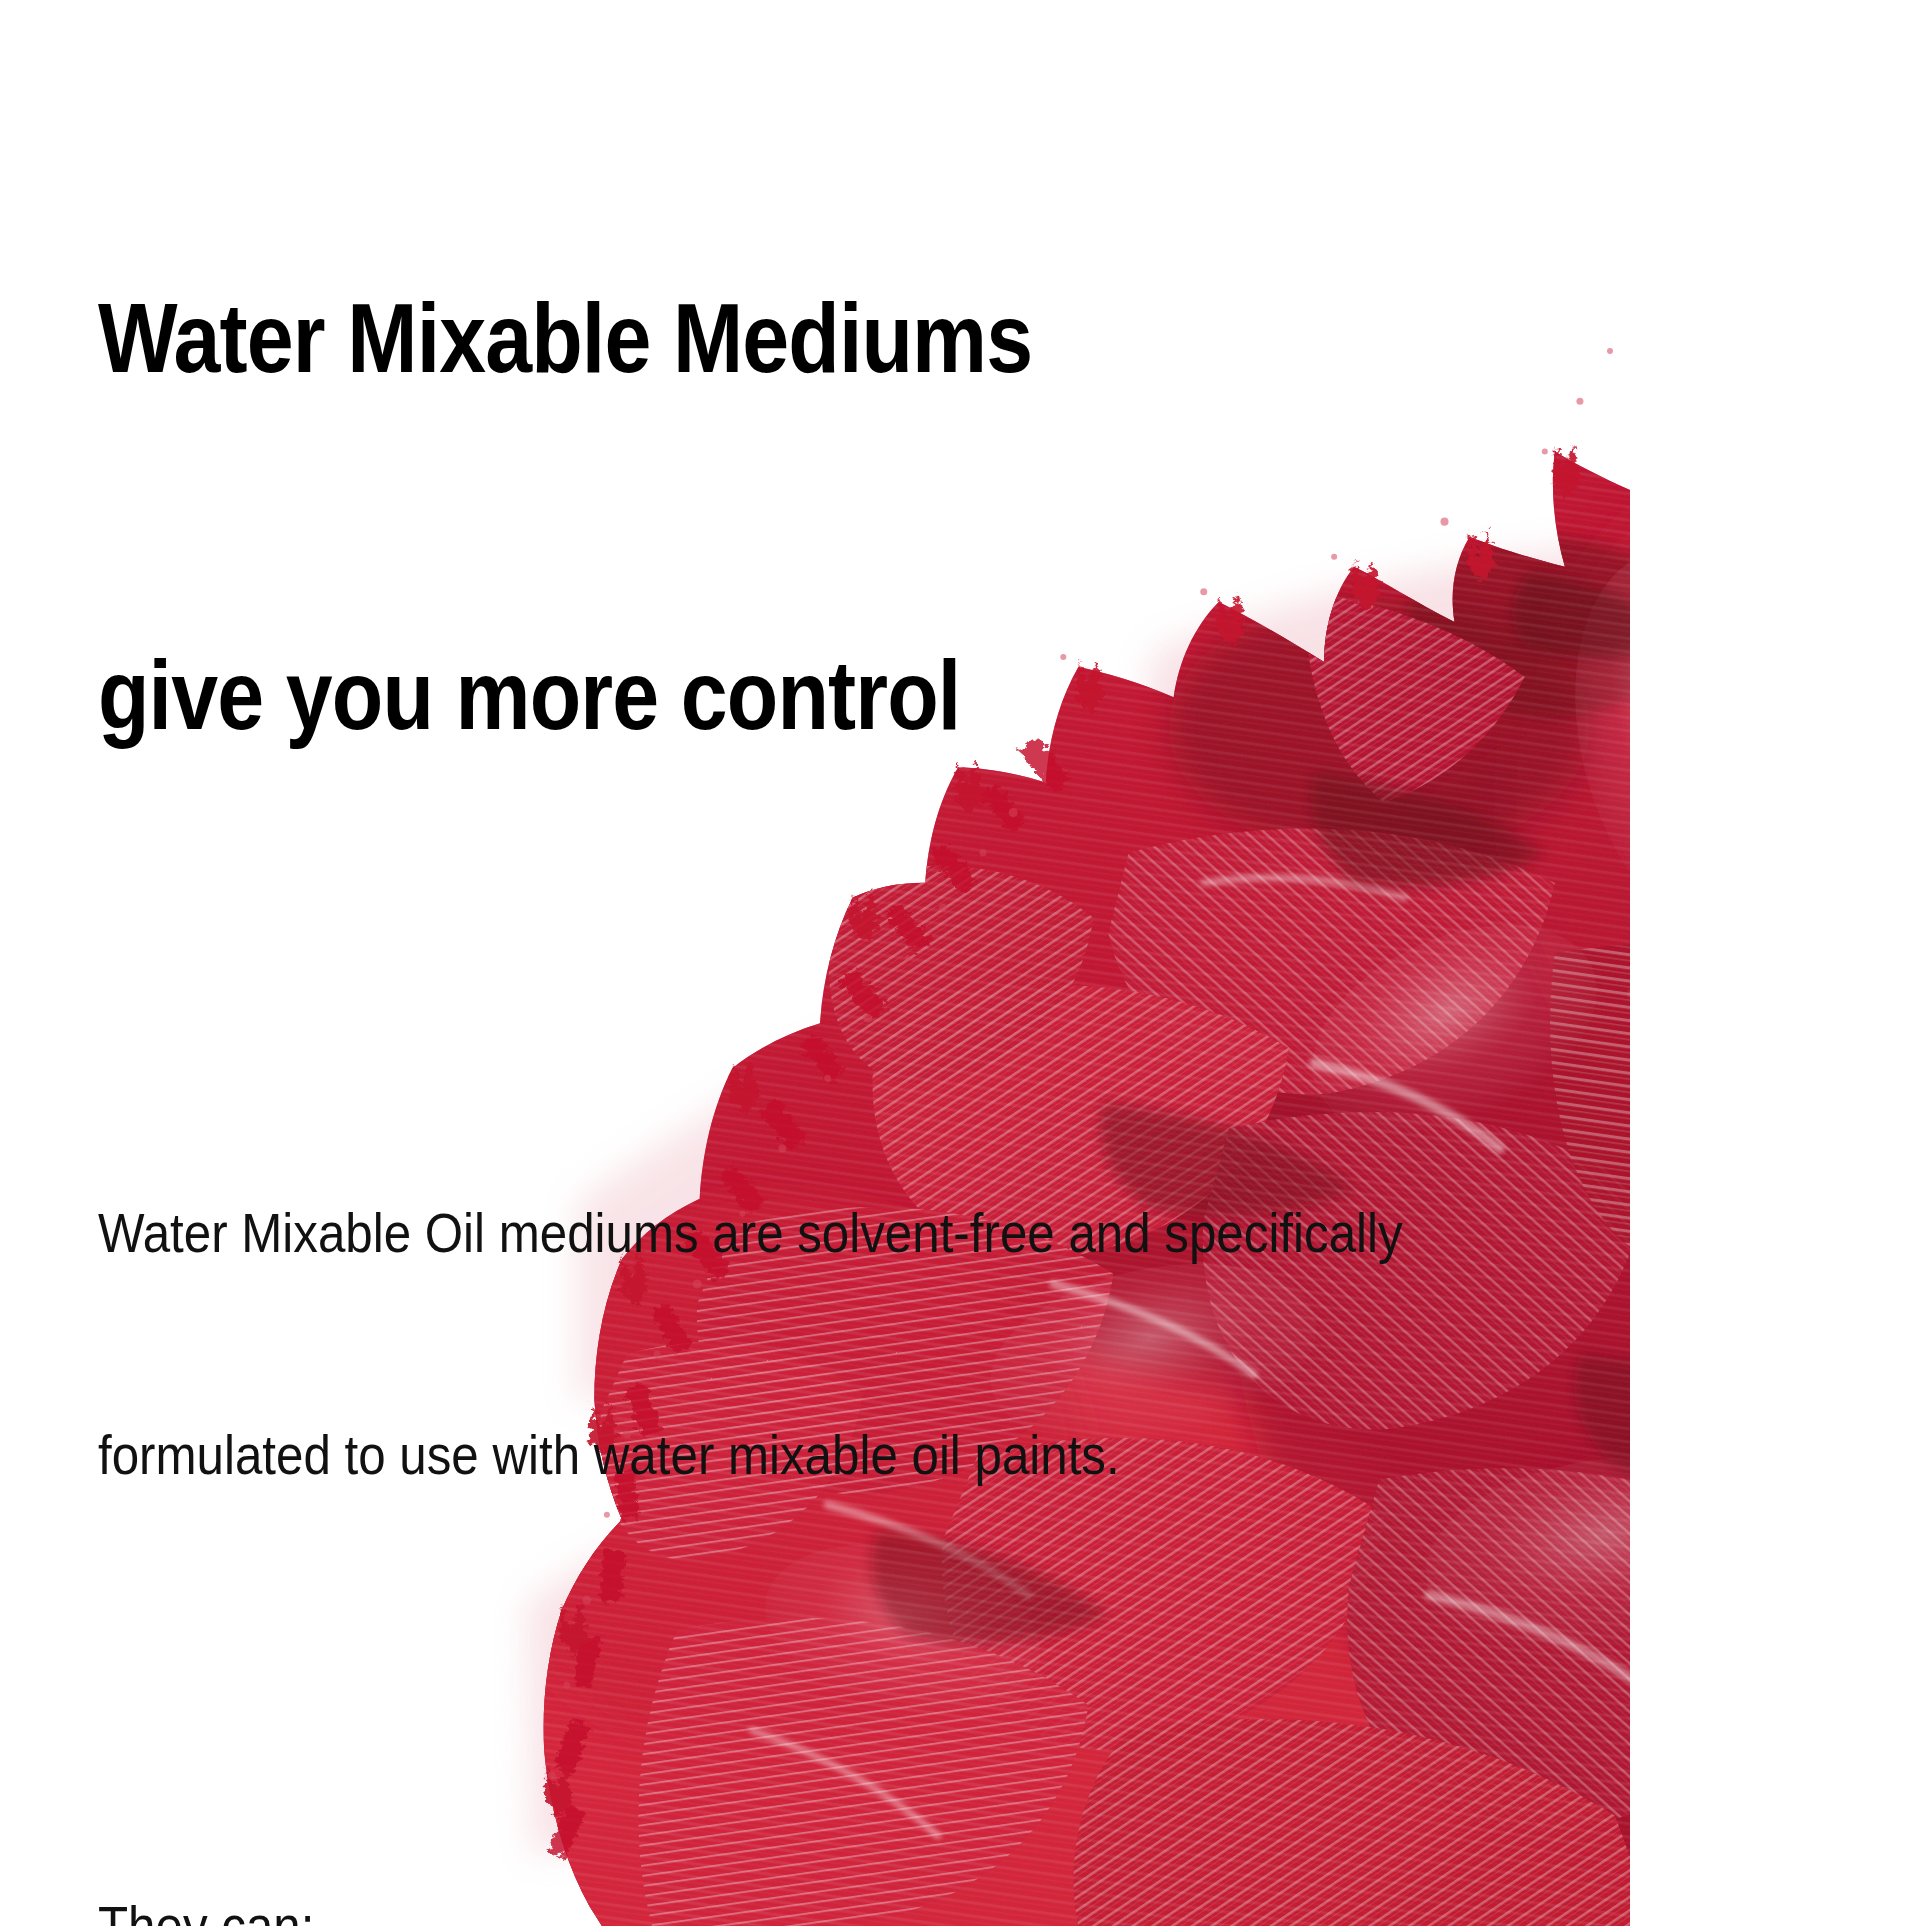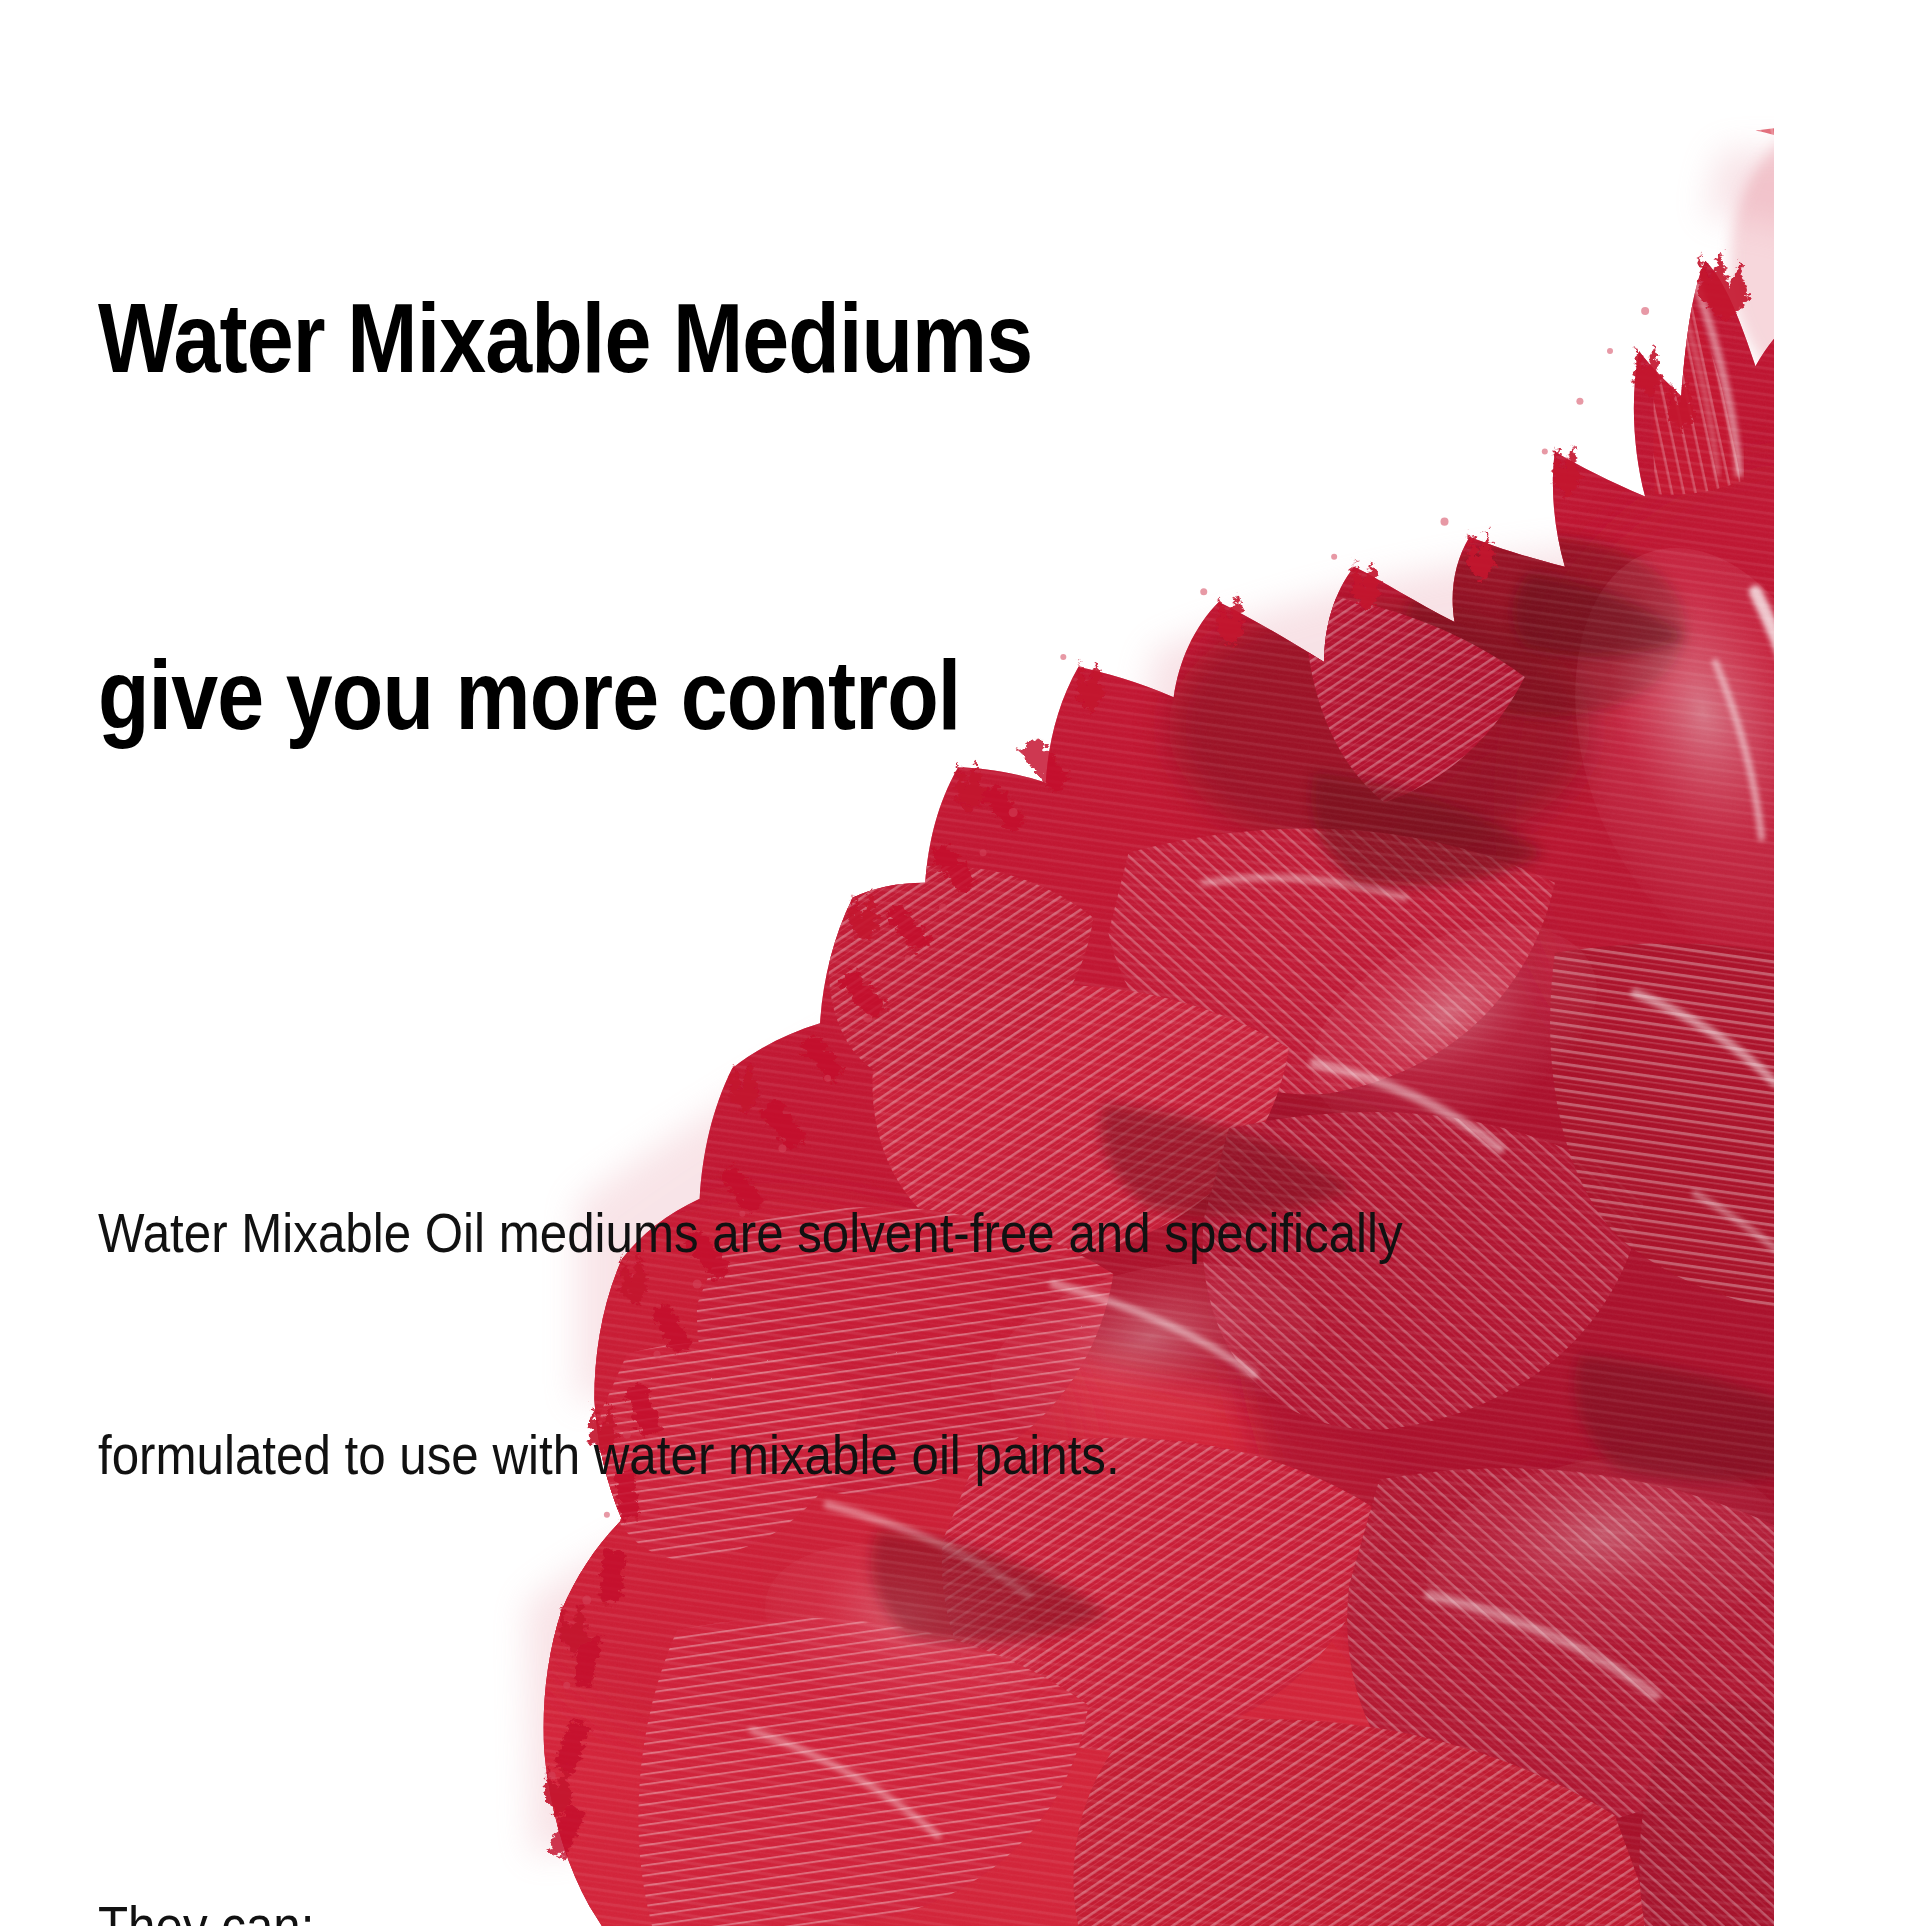--- a/index.html
+++ b/index.html
@@ -3,21 +3,21 @@
 <meta charset="utf-8">
 <title>Water Mixable Mediums</title>
 <style>
   html,body{margin:0;padding:0;background:#fff;}
   body{
     font-family:"Liberation Sans", sans-serif;
     -webkit-font-smoothing:antialiased;
   }
   #page{
     position:relative;
-    width:1774px;height:1926px;
+    width:1630px;height:1926px;
     background:#22c55e;
     overflow:hidden;
   }
 
   
   #artwork{
     position:absolute;inset:0;
     width:1926px;height:1926px;
     pointer-events:none;
   }

